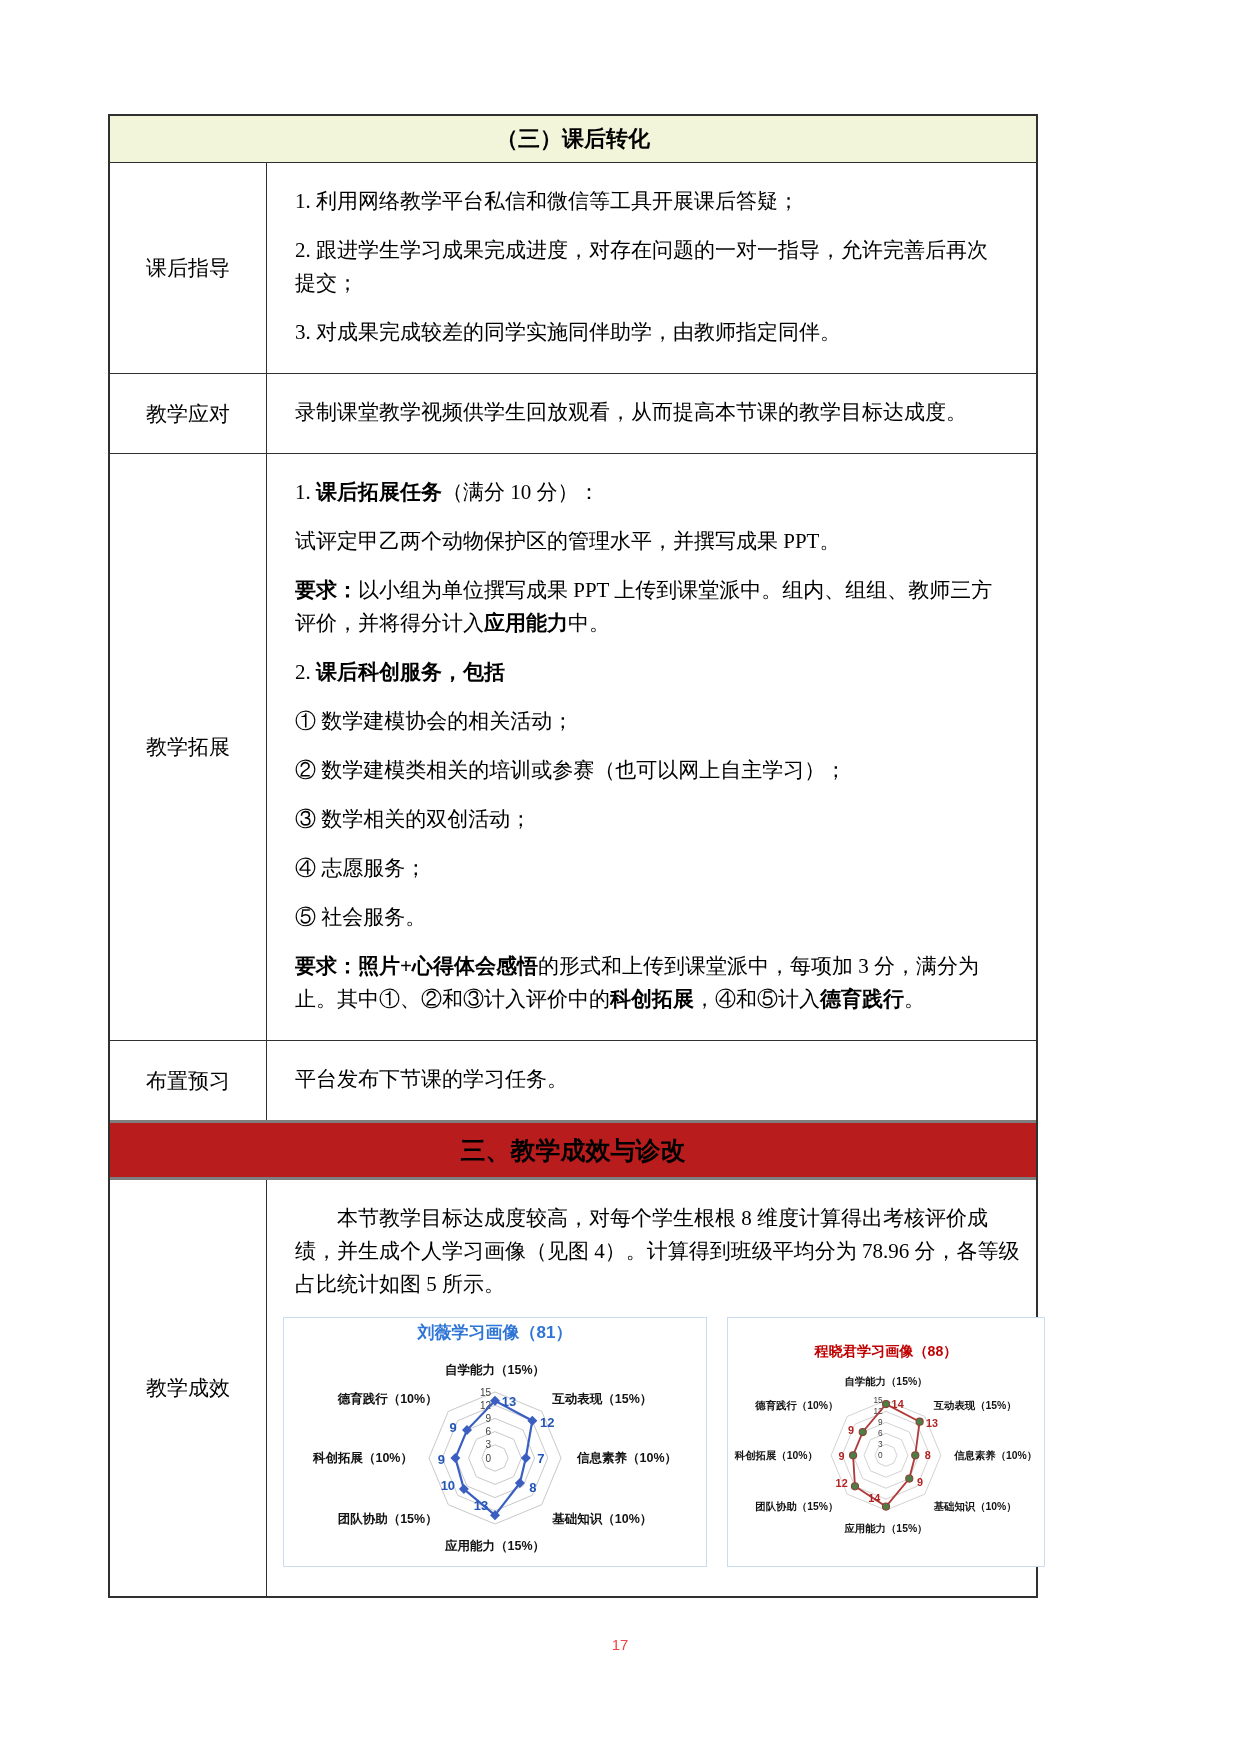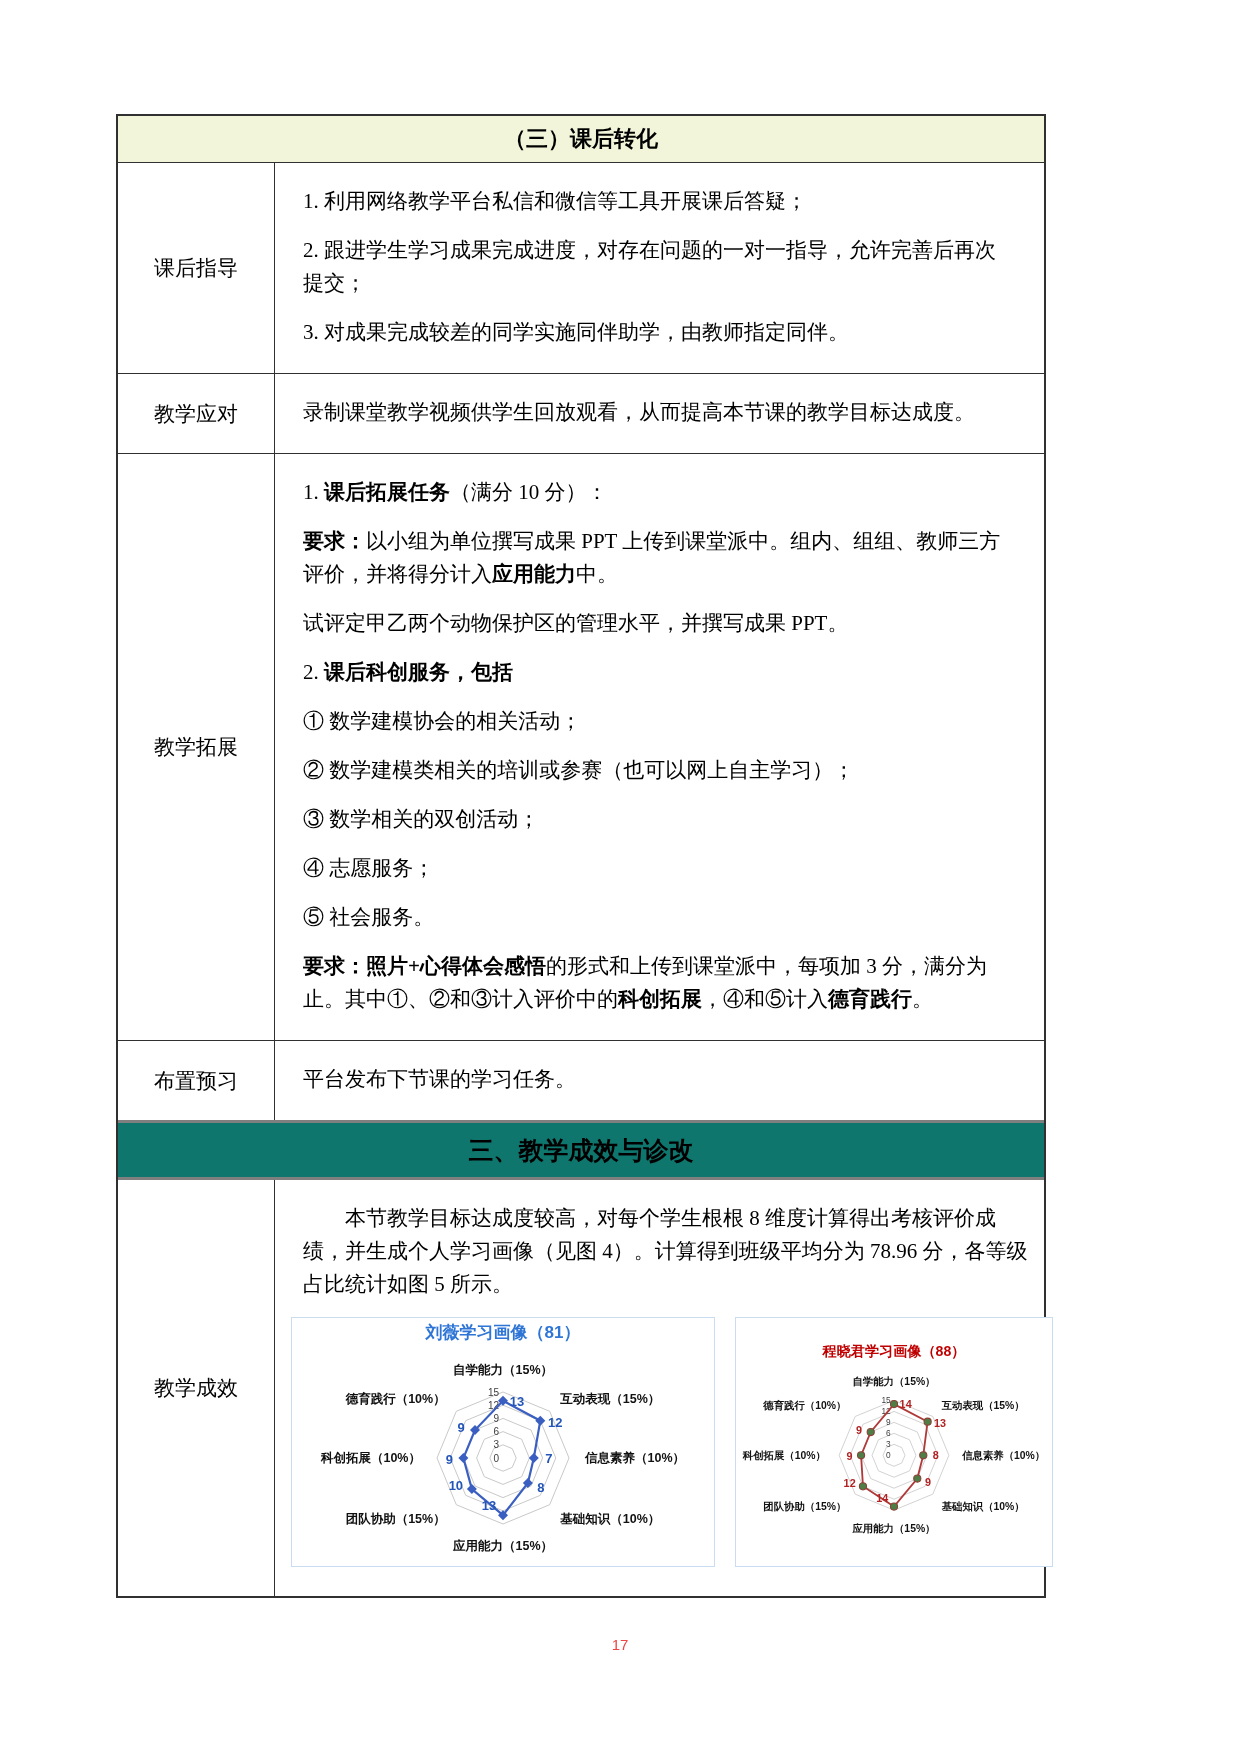--- a/index.html
+++ b/index.html
@@ -1,18 +1,18 @@
 <!DOCTYPE html>
 <html><head>
 <meta charset="utf-8">
 <style>
   html,body{margin:0;padding:0;background:#ffffff;}
   body{width:1240px;height:1753px;font-family:"Liberation Serif","DejaVu Serif",serif;color:#000;}
   .page{position:relative;width:1240px;height:1753px;overflow:hidden;}
-  .doc-table{position:absolute;left:116px;top:114px;width:930px;border:2px solid #303030;box-sizing:border-box;}
+  .doc-table{position:absolute;left:108px;top:114px;width:930px;border:2px solid #303030;box-sizing:border-box;}
   .row{display:flex;border-top:1px solid #303030;}
   .row:first-child{border-top:none;}
   .row.noTop{border-top:none;}
   .head1{justify-content:center;align-items:center;height:46px;font-weight:bold;font-size:22px;}
   .band{justify-content:center;align-items:center;height:54px;font-weight:bold;font-size:25px;
         border-top:3px solid #7f7f7f;border-bottom:3px solid #7f7f7f;}
   .td{box-sizing:border-box;}
   .td.label{flex:0 0 157px;display:flex;align-items:center;justify-content:center;font-size:21px;border-right:1px solid #303030;}
   .td.content{flex:1;padding:6px 24px 8px 12px;font-size:21px;line-height:33px;}
   .vcenter .td.content{display:flex;flex-direction:column;justify-content:center;min-height:71px;}
@@ -53,40 +53,40 @@
       <div class="td label">教学应对</div>
       <div class="td content">
           <p class="para"><span>录制课堂教学视频供学生回放观看，从而提高本节课的教学目标达成度。</span></p>
         </div>
     </div>
 
     <div class="row">
       <div class="td label">教学拓展</div>
       <div class="td content">
           <p class="para"><span>1. </span><span class="b">课后拓展任务</span><span>（满分 10 分）：</span></p>
+          <p class="para"><span>试评定甲乙两个动物保护区的管理水平，并撰写成果 PPT。</span></p>
           <p class="para"><span class="b">要求：</span><span>以小组为单位撰写成果 PPT 上传到课堂派中。组内、组组、教师三方评价，并将得分计入</span><span class="b">应用能力</span><span>中。</span></p>
-          <p class="para"><span>试评定甲乙两个动物保护区的管理水平，并撰写成果 PPT。</span></p>
           <p class="para gap"><span>2. </span><span class="b">课后科创服务，包括</span></p>
           <p class="para"><span>① 数学建模协会的相关活动；</span></p>
           <p class="para"><span>② 数学建模类相关的培训或参赛（也可以网上自主学习）；</span></p>
           <p class="para"><span>③ 数学相关的双创活动；</span></p>
           <p class="para"><span>④ 志愿服务；</span></p>
           <p class="para"><span>⑤ 社会服务。</span></p>
           <p class="para"><span class="b">要求：照片+心得体会感悟</span><span>的形式和上传到课堂派中，每项加 3 分，满分为止。其中①、②和③计入评价中的</span><span class="b">科创拓展</span><span>，④和⑤计入</span><span class="b">德育践行</span><span>。</span></p>
         </div>
     </div>
 
     <div class="row vcenter">
       <div class="td label">布置预习</div>
       <div class="td content">
           <p class="para"><span>平台发布下节课的学习任务。</span></p>
         </div>
     </div>
 
-    <div class="row band" style="background: #0f766e;">
+    <div class="row band" style="background: #b91c1c;">
       <span>三、教学成效与诊改</span>
     </div>
 
     <div class="row noTop effect">
       <div class="td label">教学成效</div>
       <div class="td content">
         <div>
             <p class="para indent"><span>本节教学目标达成度较高，对每个学生根根 8 维度计算得出考核评价成绩，并生成个人学习画像（见图 4）。计算得到班级平均分为 78.96 分，各等级占比统计如图 5 所示。</span></p>
           </div>
         <div class="charts">

